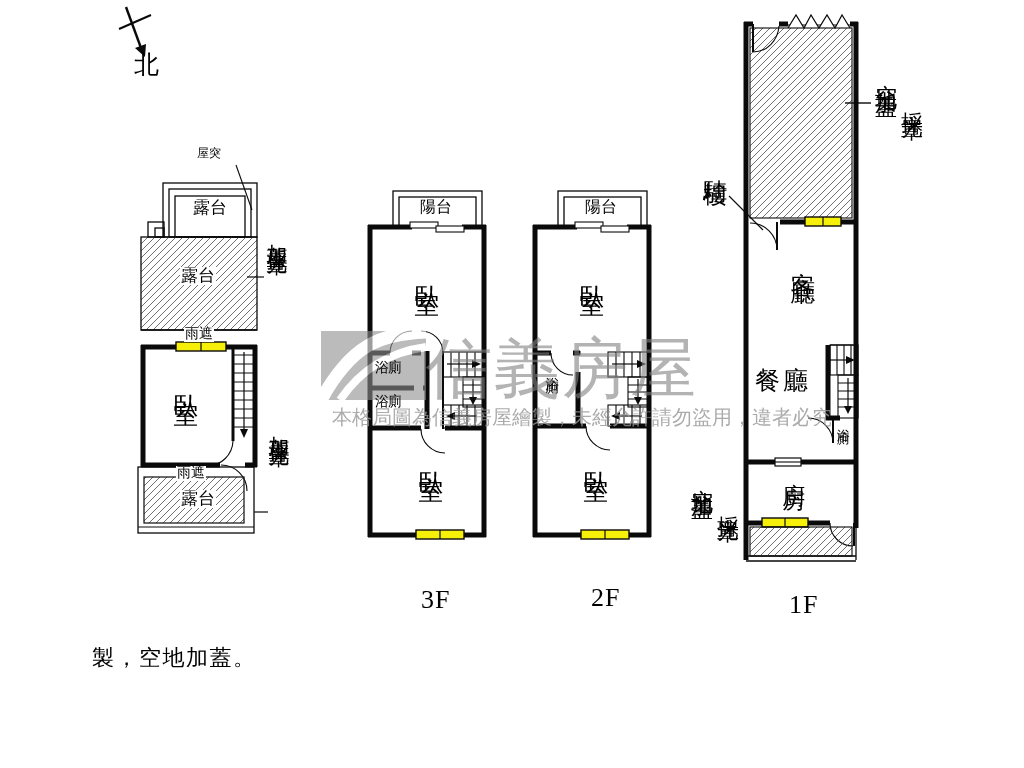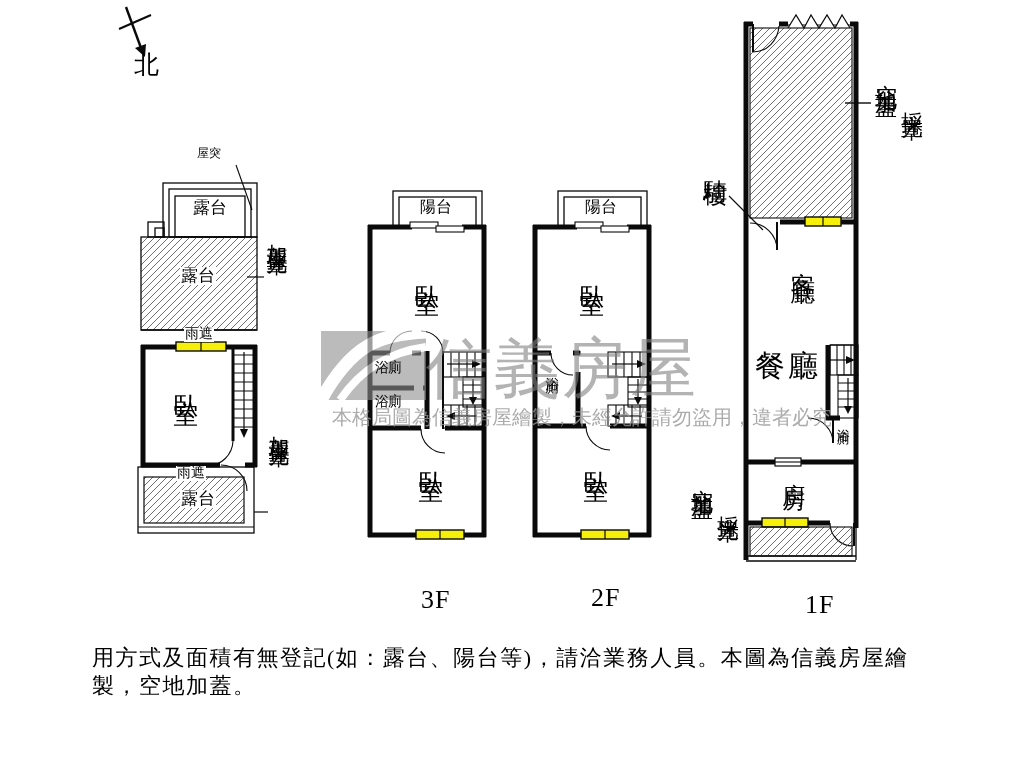--- a/index.html
+++ b/index.html
@@ -227,28 +227,27 @@
   <div class="lbl" style="left:585px;top:199px;font-size:16px;">陽台</div>
   <div class="lbl vlabel" style="left:578px;top:266px;font-size:25px;letter-spacing:5px;">臥室</div>
   <div class="lbl vlabel" style="left:544px;top:366px;font-size:14px;letter-spacing:2px;">浴廁</div>
   <div class="lbl vlabel" style="left:582px;top:452px;font-size:25px;letter-spacing:5px;">臥室</div>
   <div class="lbl floor-label" style="left:581px;top:584px;margin-left:10px;">2F</div>
 
   <div class="lbl vlabel" style="left:702px;top:160px;font-size:24px;letter-spacing:3px;">騎樓</div>
   <div class="lbl vlabel" style="left:875px;top:66px;font-size:22px;letter-spacing:4px;">空地加蓋</div>
   <div class="lbl vlabel" style="left:901px;top:94px;font-size:22px;letter-spacing:4px;">採光罩</div>
   <div class="lbl vlabel" style="left:789px;top:252px;font-size:25px;letter-spacing:6px;">客廳</div>
-  <div class="lbl" style="left:755px;top:350px;font-size:30px;letter-spacing:3px;">餐廳</div>
+  <div class="lbl" style="left:755px;top:368px;font-size:25px;letter-spacing:3px;">餐廳</div>
   <div class="lbl vlabel" style="left:836px;top:418px;font-size:13px;letter-spacing:2px;">浴廁</div>
   <div class="lbl vlabel" style="left:781px;top:465px;font-size:23px;letter-spacing:3px;">廚房</div>
   <div class="lbl vlabel" style="left:691px;top:471px;font-size:22px;letter-spacing:3px;">空地加蓋</div>
   <div class="lbl vlabel" style="left:717px;top:498px;font-size:22px;letter-spacing:3px;">採光罩</div>
-  <div class="lbl floor-label" style="left:789px;top:591px;margin-left:16px;">1F</div>
+  <div class="lbl floor-label" style="left:789px;top:591px;">1F</div>
 
   <div class="wm-brand">信義房屋</div>
   <div class="wm-notice">本格局圖為信義房屋繪製，未經允許請勿盜用，違者必究</div>
 
   <div class="disclaimer">
-    <div>用方式及面積有無登記(如：露台、陽台等)，請洽業務人員。本圖為信義房屋繪</div>
     <div>製，空地加蓋。</div>
   </div>
 
 </div>
 
 </body></html>

